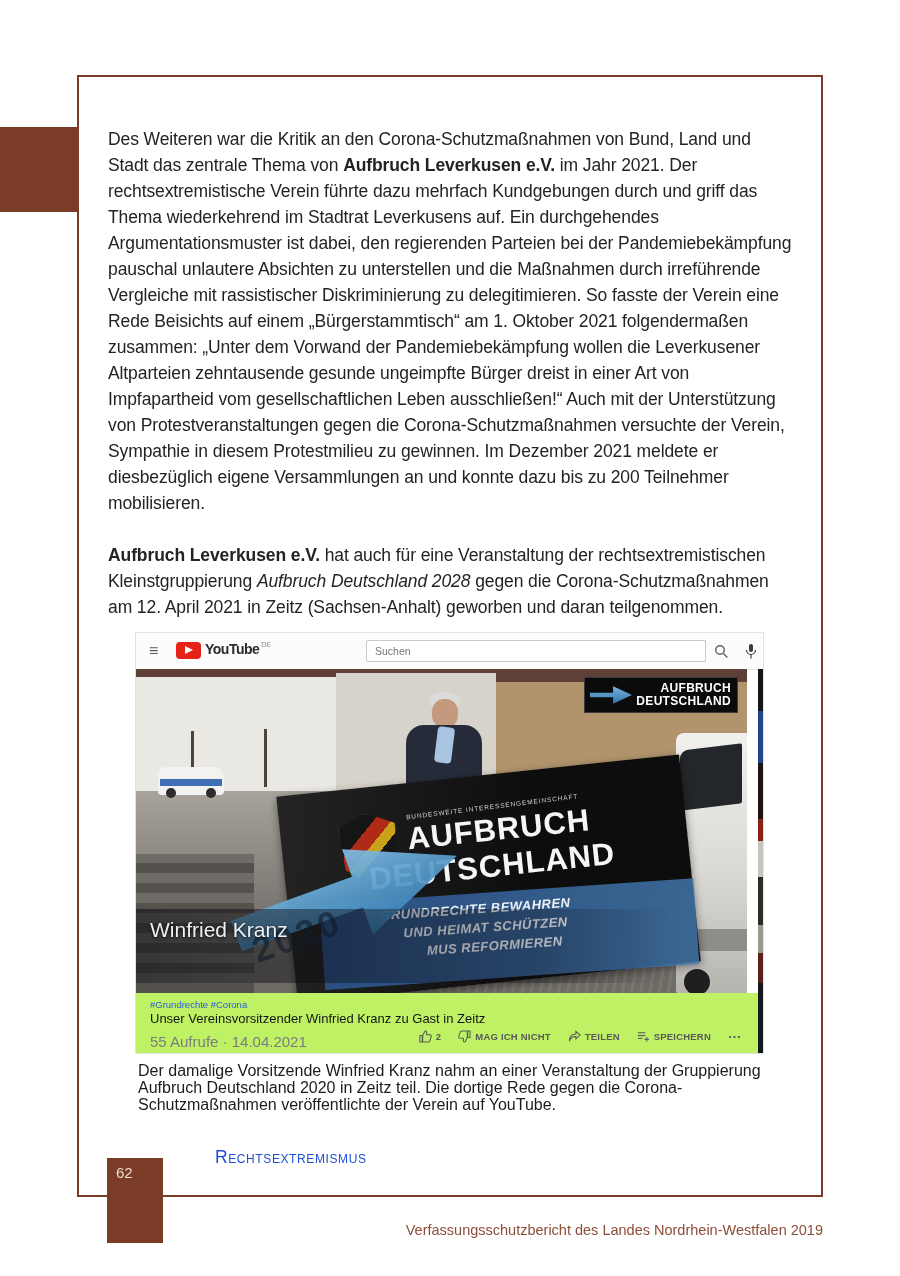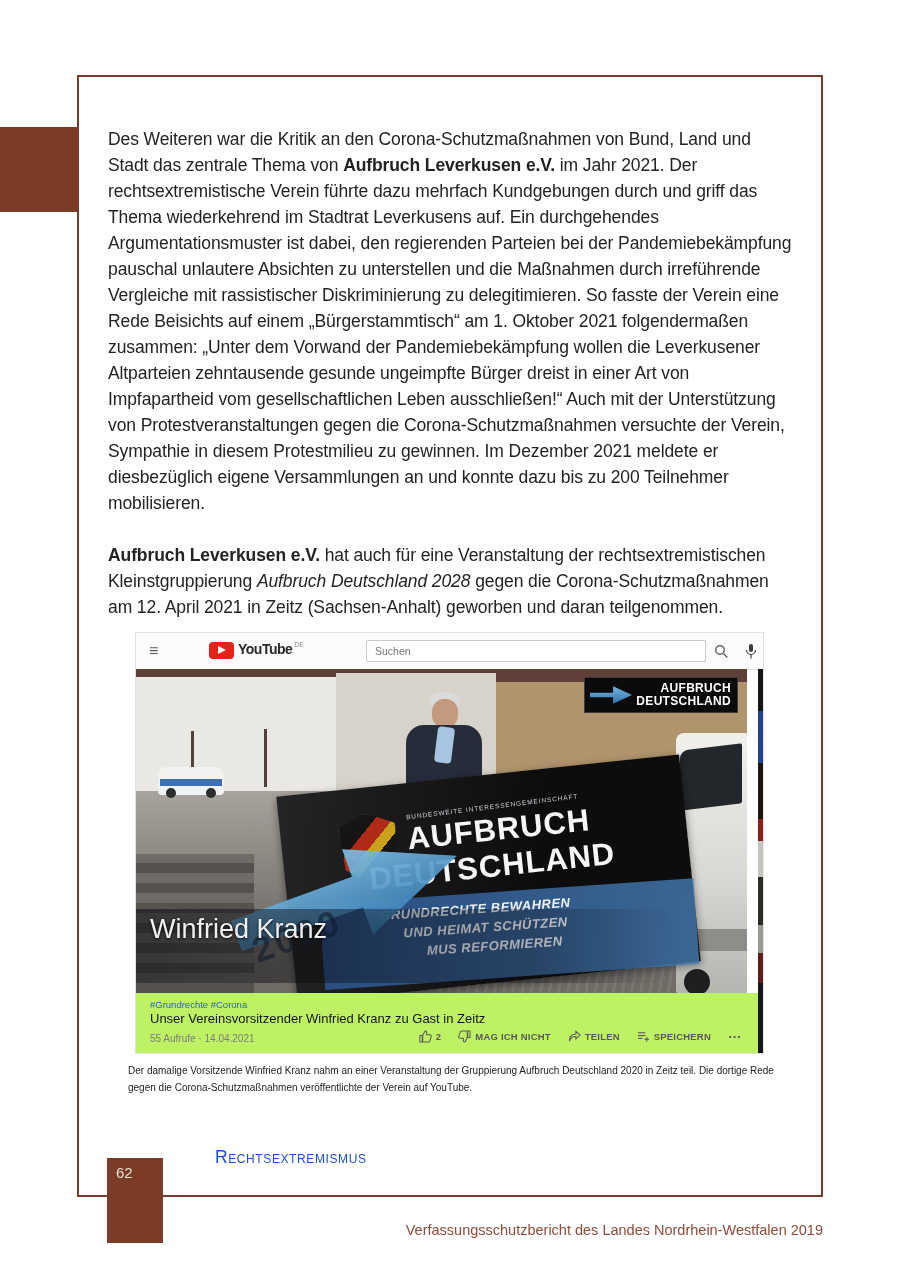--- a/index.html
+++ b/index.html
@@ -20,21 +20,21 @@
   .b{font-weight:bold;}
   .i{font-style:italic;}
 
   
   .yt{position:absolute;left:135px;top:632px;width:627px;height:420px;background:#fff;
       border:1px solid #e3e3e3;overflow:hidden;}
   .yt-topbar{position:absolute;left:0;top:0;width:627px;height:36px;background:#fcfcfc;
              border-bottom:1px solid #e9e9e9;}
   .menu-icon{position:absolute;left:13px;top:12px;width:15px;height:12px;color:#555;
              font-size:16px;line-height:12px;}
-  .yt-logo{position:absolute;left:40px;top:8px;display:flex;align-items:flex-start;margin-left:33px;}
+  .yt-logo{position:absolute;left:40px;top:8px;display:flex;align-items:flex-start;}
   .yt-play{width:25px;height:17px;background:#e62117;border-radius:4px;position:relative;margin-top:1px;}
   .yt-play:after{content:"";position:absolute;left:9px;top:4px;border-left:8px solid #fff;
                  border-top:4.5px solid transparent;border-bottom:4.5px solid transparent;}
   .yt-word{font-size:14px;font-weight:bold;color:#2a2a2a;margin-left:4px;letter-spacing:-0.5px;}
   .yt-region{font-size:7px;color:#8a8a8a;margin-left:2px;}
   .yt-search{position:absolute;left:230px;top:7px;width:330px;height:20px;border:1px solid #c9c9c9;
              background:#fff;font-size:10.5px;color:#9a9a9a;padding:0 0 0 8px;outline:none;
              font-family:"Liberation Sans",sans-serif;border-radius:2px 0 0 2px;}
   .search-btn{position:absolute;left:570px;top:7px;width:30px;height:22px;display:flex;
               align-items:center;justify-content:center;}
@@ -97,40 +97,40 @@
 
   .watermark{position:absolute;left:448px;top:8px;width:152px;height:34px;background:#0b0b0b;
              border:1px solid #3c3c3c;}
   .wm-arrow{position:absolute;left:5px;top:6px;width:42px;height:22px;
             clip-path:polygon(0 40%,55% 40%,55% 10%,100% 50%,55% 90%,55% 60%,0 60%);
             background:linear-gradient(#7dbce4,#2a6da6);}
   .wm-text{position:absolute;right:6px;top:4px;text-align:right;font-size:12px;line-height:13px;
            font-weight:800;color:#fff;letter-spacing:.3px;}
   .name-overlay{position:absolute;left:0;top:240px;width:540px;height:74px;
                 background:linear-gradient(90deg,rgba(10,10,16,.55),rgba(10,10,16,.28) 75%,rgba(10,10,16,0));}
-  .name-overlay div{margin-left:14px;font-size:27px;line-height:31px;color:#eef0f2;
+  .name-overlay div{margin-left:14px;font-size:21px;line-height:31px;color:#eef0f2;
                     text-shadow:0 1px 3px rgba(0,0,0,.85);}
   .name-overlay div:first-child{margin-top:5px;}
 
   
   .strip{position:absolute;right:0;top:36px;width:5px;height:384px;display:flex;flex-direction:column;}
 
   
   .yt-info{position:absolute;left:0;top:360px;width:622px;height:60px;background:#bef264;}
   .hashtags{position:absolute;left:14px;top:6px;font-size:9.5px;color:#2a5bd7;}
   .vid-title{position:absolute;left:14px;top:18px;font-size:13px;color:#141414;font-weight:500;}
-  .vid-meta{position:absolute;left:14px;top:40px;font-size:10px;color:#7c7c7c;}
+  .vid-meta{position:absolute;left:14px;top:40px;font-size:15px;color:#7c7c7c;}
   .actions{position:absolute;right:16px;top:36px;display:flex;gap:17px;align-items:center;
            color:#585858;font-size:9.5px;font-weight:bold;letter-spacing:.2px;}
   .action{display:flex;align-items:center;gap:4px;}
   .action svg{display:block;}
   .more-dots{font-size:13px;letter-spacing:1px;color:#585858;}
 
   
-  .figcaption{position:absolute;left:128px;top:1062px;width:650px;font-size:10px;
+  .figcaption{position:absolute;left:138px;top:1062px;width:650px;font-size:16px;
               line-height:17px;color:#1c1c1c;}
   .pagenum-box{position:absolute;left:107px;top:1158px;width:56px;height:85px;background:#7a3b27;}
   .pagenum-box span{display:block;margin:6px 0 0 9px;font-size:15px;color:#ecdfcd;}
   .section-head{position:absolute;left:183px;top:1147px;font-variant:small-caps;font-size:17.5px;
                 letter-spacing:.6px;color:#1d4ed8;margin-left:32px;}
   .report-line{position:absolute;right:77px;top:1222px;font-size:14.5px;color:#8d4d38;}
 </style>
 </head>
 <body>
 

